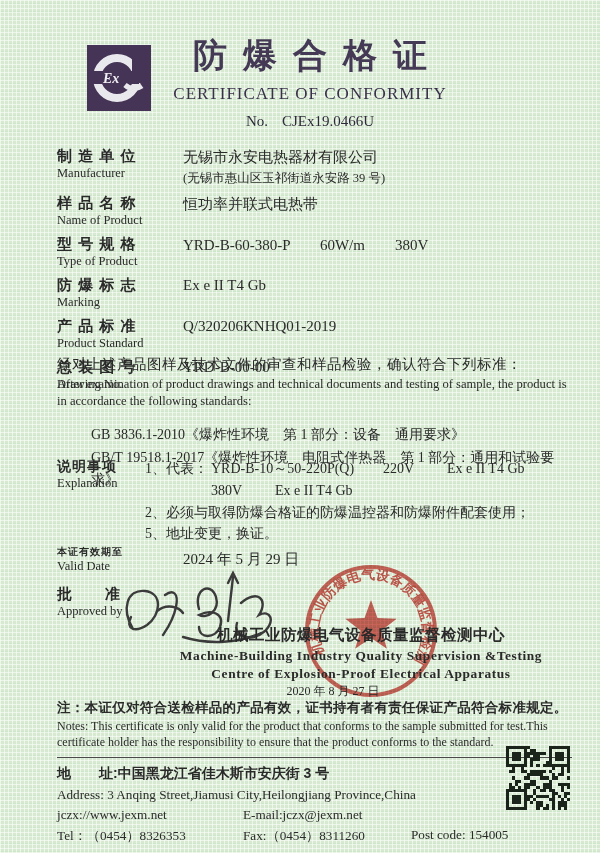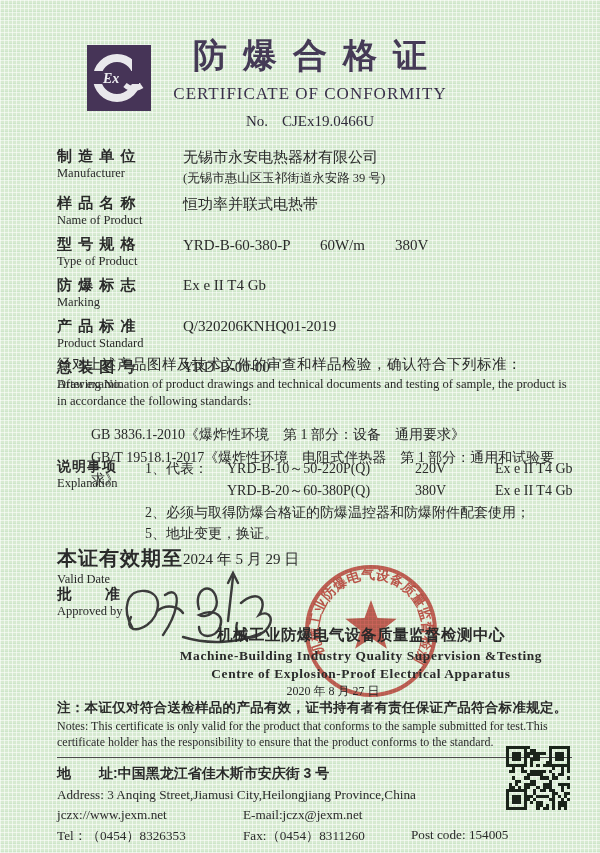--- a/index.html
+++ b/index.html
@@ -46,21 +46,21 @@
   
   .standards{position:absolute;top:355px;left:57px;right:32px;}
   .std-intro-cn{font-size:14.5px;font-weight:normal;letter-spacing:.5px;}
   .std-intro-en{font-size:12.6px;margin-top:2px;line-height:1.32;}
   .std-items{margin-top:15px;margin-left:34px;font-size:14px;line-height:1.6;}
 
   
   .explain{position:absolute;top:458px;left:57px;right:16px;display:flex;}
   .explain-label{width:88px;flex:none;}
   .explain-body{font-size:14px;line-height:1.56;}
-  .rep-row{display:flex;gap:16px;}
+  .rep-row{display:flex;}
   .rep-prefix{width:66px;flex:none;}
   .rep-indent{width:66px;flex:none;}
   .rep-model{width:172px;flex:none;}
   .rep-volt{width:64px;flex:none;}
 
   
   .valid{position:absolute;top:545px;left:57px;display:flex;}
   .valid-label{width:126px;flex:none;}
   .valid-value{font-size:15px;padding-top:5px;}
 
@@ -179,32 +179,31 @@
     </div>
     <div class="explain-body serif">
       <div class="rep-row">
         <span class="rep-prefix">1、代表：</span>
         <span class="rep-model">YRD-B-10～50-220P(Q)</span>
         <span class="rep-volt">220V</span>
         <span>Ex e II T4 Gb</span>
       </div>
       <div class="rep-row">
         <span class="rep-indent"></span>
-        <span class="rep-model">YRD-B-20～60-380P(Q)</span>
         <span class="rep-volt">380V</span>
         <span>Ex e II T4 Gb</span>
       </div>
       <div>2、必须与取得防爆合格证的防爆温控器和防爆附件配套使用；</div>
       <div>5、地址变更，换证。</div>
     </div>
   </div>
 
   <div class="valid">
     <div class="valid-label">
-      <div class="label-cn hei" style="font-size:20px;">本证有效期至</div>
+      <div class="label-cn hei" style="font-size:10px;">本证有效期至</div>
       <div class="label-en serif">Valid Date</div>
     </div>
     <div class="valid-value serif">2024 年 5 月 29 日</div>
   </div>
 
   <div class="approval">
     <div class="approve-label">
       <div class="label-cn hei" style="font-size:15px;">批　　准</div>
       <div class="label-en serif">Approved by</div>
     </div>

